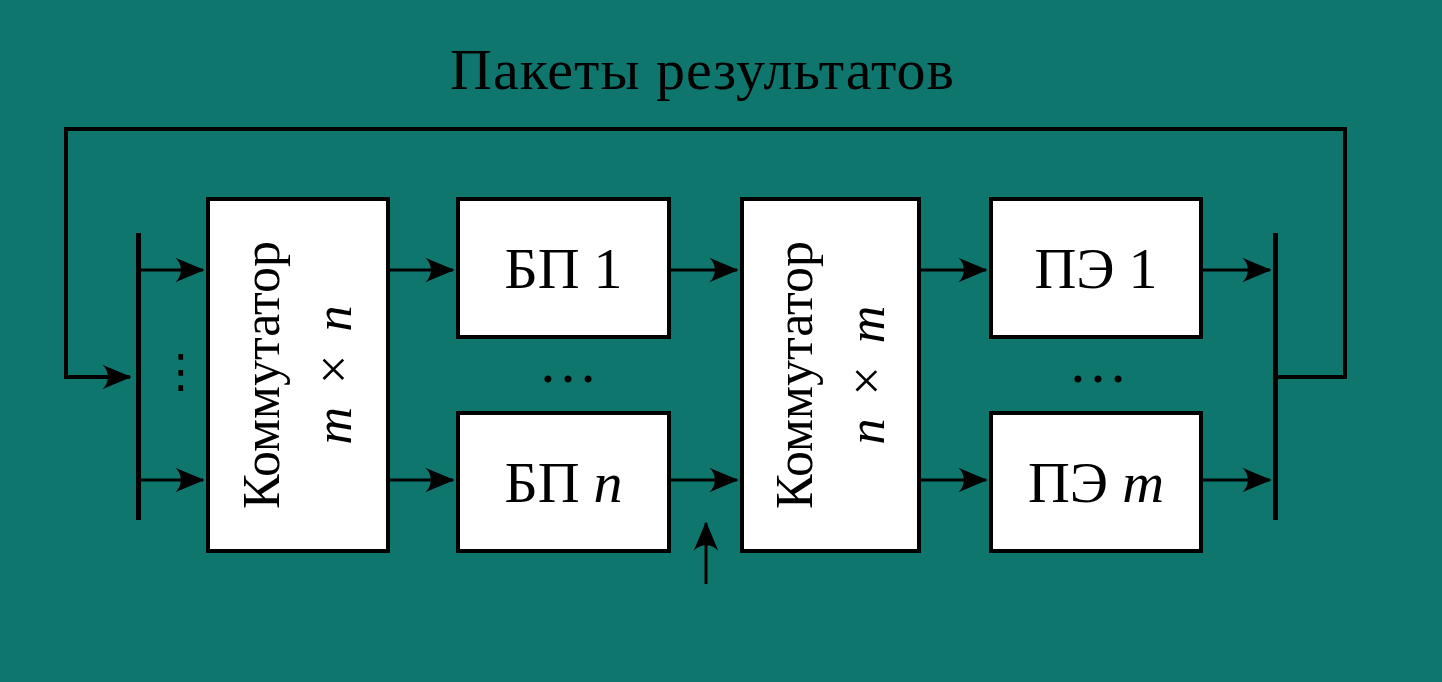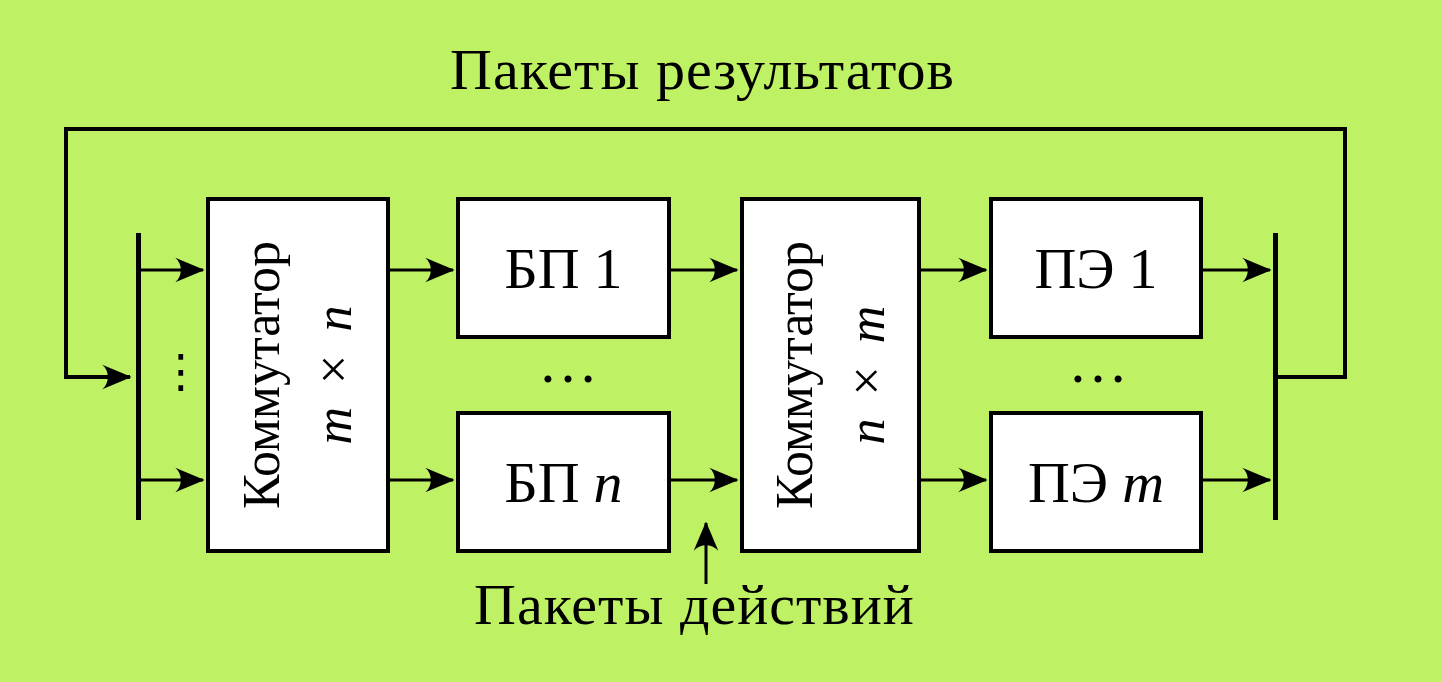--- a/index.html
+++ b/index.html
@@ -1,20 +1,20 @@
 <!DOCTYPE html>
 <html><head>
 <meta charset="utf-8">
 <style>
   html, body { margin: 0; padding: 0; background: #ffffff; }
   .canvas {
     position: relative;
     width: 1442px;
     height: 682px;
-    background: #bef264;
+    background: #0f766e;
     font-family: "Liberation Serif", "DejaVu Serif", serif;
     color: #000000;
     overflow: hidden;
   }
   .layer {
     position: absolute;
     left: 0; top: 0;
   }
   .block {
     position: absolute;
@@ -127,15 +127,14 @@
 
   <div class="block" style="left:989px; top:411px; width:214px; height:142px;">
     <span>ПЭ</span>
       <span class="idx var">m</span>
   </div>
 
   <div class="vdots" style="left:158px; top:348px;">⋮</div>
   <div class="hdots" style="left:538px; top:328px;">…</div>
   <div class="hdots" style="left:1068px; top:328px;">…</div>
 
-  <div class="flabel" style="left:474px; top:571px;">Пакеты действий</div>
 
 </div>
 
 </body></html>

